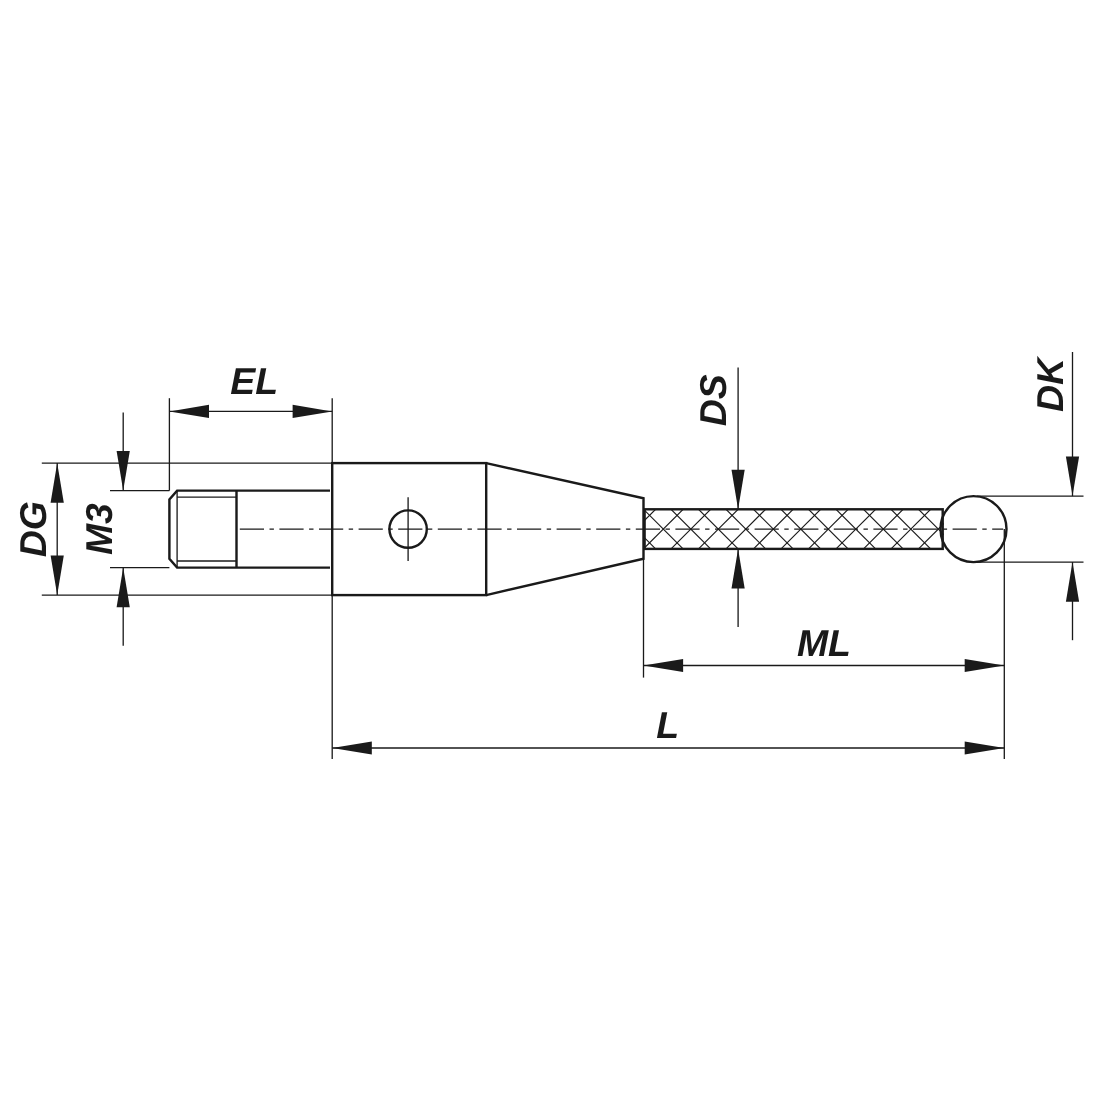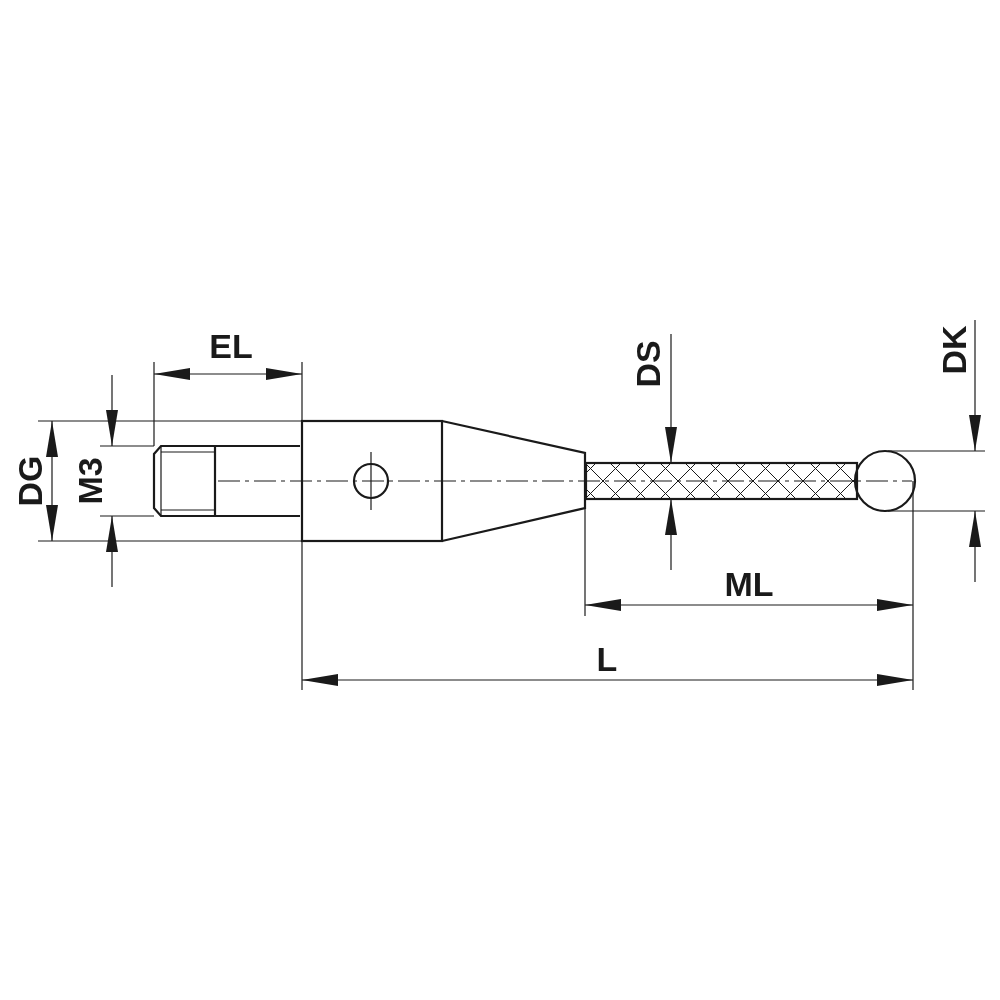--- a/index.html
+++ b/index.html
@@ -1,16 +1,16 @@
 <!DOCTYPE html>
 <html><head>
 <meta charset="utf-8">
 <style>
   html,body{margin:0;padding:0;background:#ffffff;}
-  #canvas{position:relative;width:1000px;height:1000px;background:#ffffff;overflow:hidden;}
+  #canvas{position:relative;width:1000px;height:1000px;background:#ffffff;overflow:hidden;font-style:italic;}
   svg{position:absolute;left:0;top:0;}
   .lbl{font-family:"Liberation Sans",sans-serif;font-weight:bold;font-size:34px;fill:#1a1a1a;}
   .thick{stroke:#1a1a1a;stroke-width:2.2;fill:none;}
   .thin{stroke:#1a1a1a;stroke-width:1.2;fill:none;}
   .center{stroke:#1a1a1a;stroke-width:1.1;fill:none;stroke-dasharray:22 5 4 5;}
   .arrow{fill:#1a1a1a;}
   .hatch{stroke:#1a1a1a;stroke-width:1;}
 </style>
 </head>
 <body>

